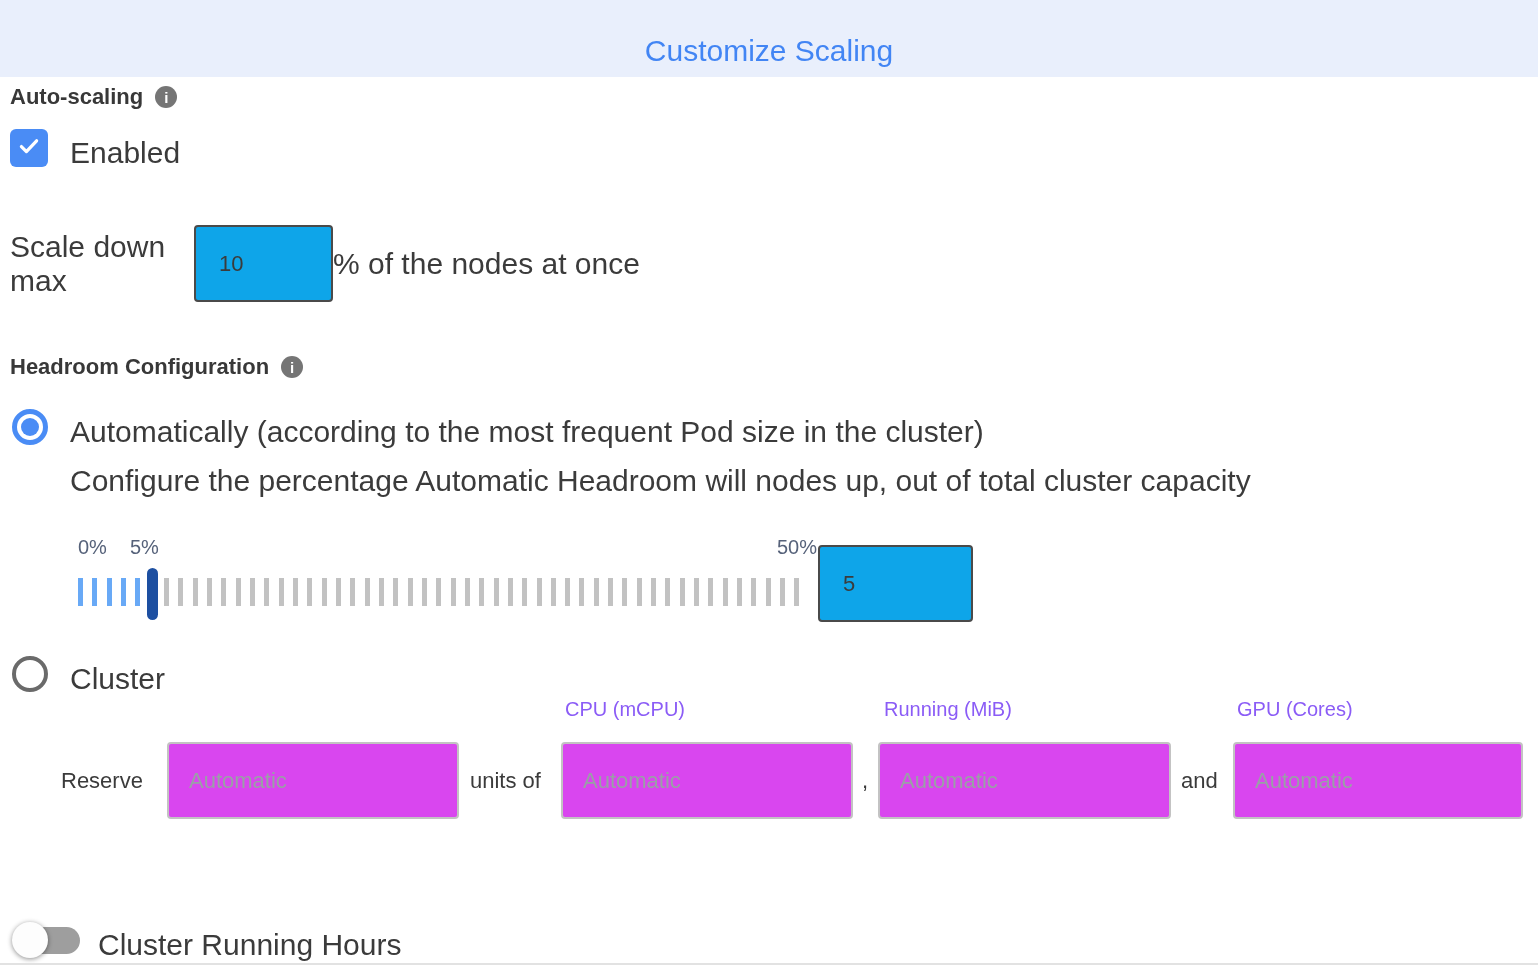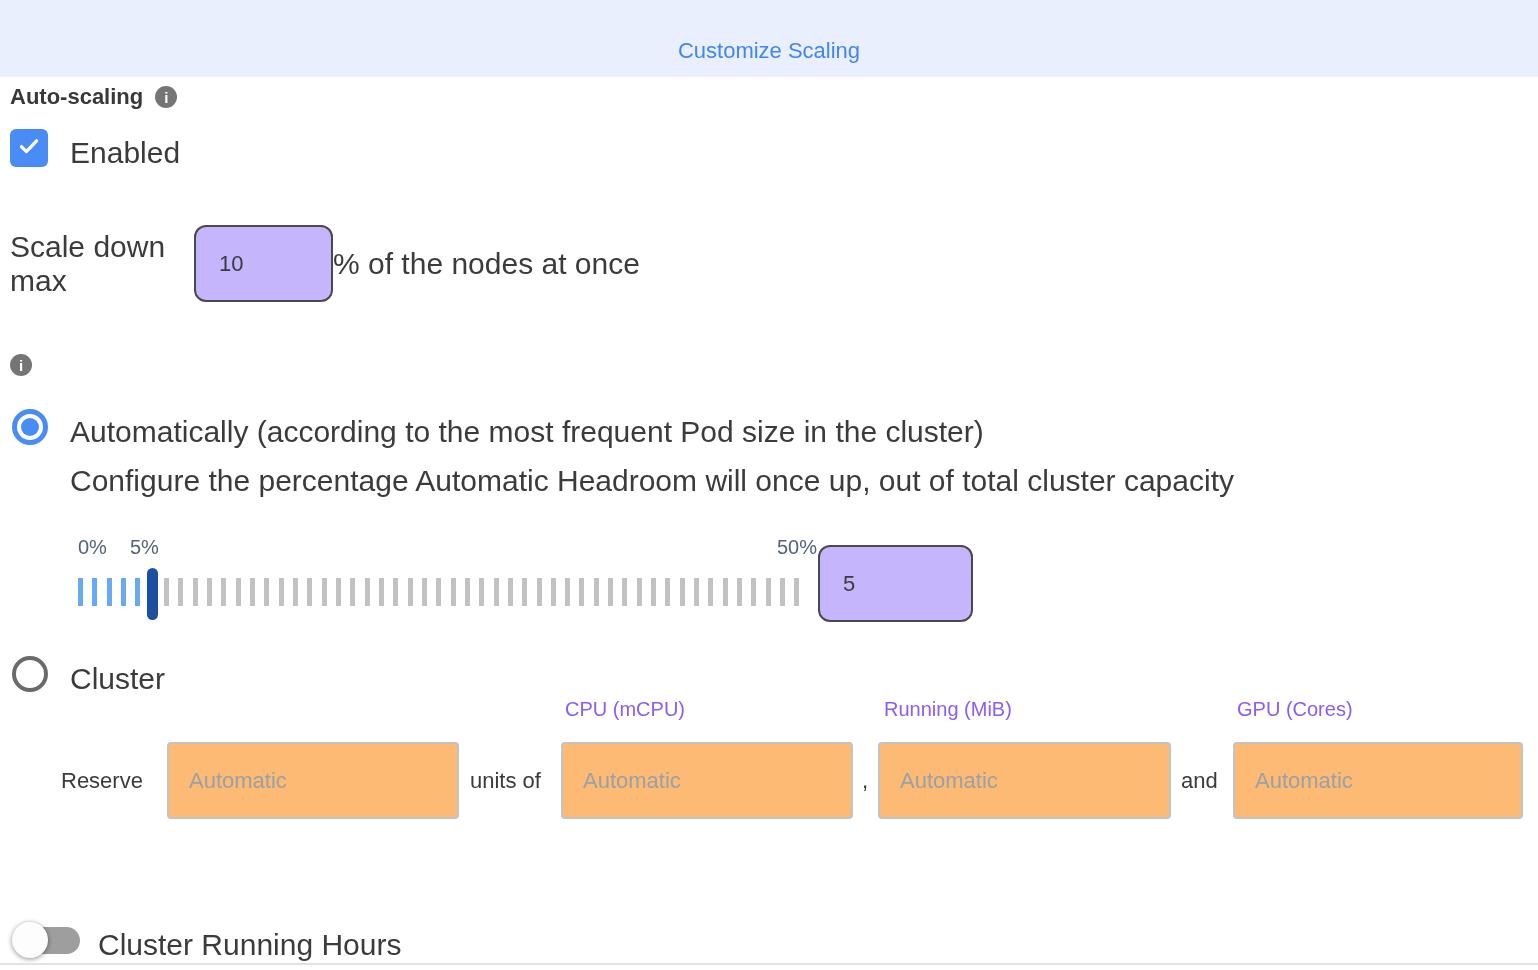--- a/index.html
+++ b/index.html
@@ -3,37 +3,37 @@
 <meta charset="utf-8">
 <style>
   * { margin:0; padding:0; box-sizing:border-box; }
   html,body { width:1538px; height:970px; background:#ffffff;
     font-family:"Liberation Sans", sans-serif; color:#3b3b3b; overflow:hidden; }
   .abs { position:absolute; }
 
   
   .header { position:absolute; left:0; top:0; width:1538px; height:77px;
     background:#e9effc; display:flex; align-items:center; justify-content:center; }
-  .header h1 { font-size:22px; font-weight:400; color:#4285f4;margin-top:24px; }
+  .header h1 { font-size:30px; font-weight:400; color:#4285f4;margin-top:24px; }
 
   
   .section-heading { font-size:22px; font-weight:700; color:#383838;
     display:flex; align-items:center; gap:12px; }
   .info-icon { width:22px; height:22px; border-radius:50%; background:#757575;
     color:#ffffff; font-size:15px; font-weight:700; display:inline-flex;
     align-items:center; justify-content:center; font-style:normal; }
 
   .label-22 { font-size:30px; color:#3b3b3b; }
 
   
   .checkbox { width:38px; height:38px; border-radius:6px; background:#4a8cf5;
     display:flex; align-items:center; justify-content:center; cursor:pointer; }
 
   
-  .num-input { border:2px solid #4a4a4a; border-radius:12px; background:#c4b5fd;
+  .num-input { border:2px solid #4a4a4a; border-radius:4px; background:#0ea5e9;
     font-size:22px; color:#3b3b3b; padding-left:23px;
     font-family:"Liberation Sans", sans-serif; outline:none; }
 
   
   .radio { width:36px; height:36px; border-radius:50%; background:#ffffff;
     display:flex; align-items:center; justify-content:center; cursor:pointer; }
   .radio.selected { border:5px solid #4a8cf5; }
   .radio.selected .dot { width:18px; height:18px; border-radius:50%; background:#4a8cf5; }
   .radio.unselected { border:4px solid #6a6a6a; }
 
@@ -41,21 +41,21 @@
   .slider-wrap { position:absolute; left:78px; top:536px; width:740px; height:100px; }
   .slider-label { position:absolute; top:0; font-size:20px; color:#56627a; }
   .ticks { position:absolute; left:0; top:42px; width:722px; height:28px;
     display:flex; justify-content:space-between; align-items:center; }
   .tick { width:5px; height:28px; background:#c2c2c2; }
   .tick.filled { background:#68a9f6; }
   .slider-handle { position:absolute; top:32px; width:11px; height:52px;
     border-radius:6px; background:#1d4fa1; cursor:pointer; }
 
   
-  .auto-input { background:#fdba74; border:2px solid #c3c3c3; border-radius:4px;
+  .auto-input { background:#d946ef; border:2px solid #c3c3c3; border-radius:4px;
     height:77px; font-size:22px; padding-left:20px; color:#3b3b3b;
     font-family:"Liberation Sans", sans-serif; outline:none; }
   .auto-input::placeholder { color:#9aa0a6; opacity:1; }
   .col-header { position:absolute; top:698px; font-size:20px; color:#8b5cf6; }
   .row-text { position:absolute; top:742px; line-height:77px; font-size:22px; color:#3b3b3b; }
 
   
   .toggle { position:absolute; left:12px; top:922px; width:72px; height:36px; cursor:pointer; }
   .toggle .track { position:absolute; left:2px; top:5px; width:66px; height:27px;
     border-radius:14px; background:#9e9e9e; }
@@ -86,29 +86,30 @@
 </div>
 <div class="abs label-22" style="left:70px; top:136px;">Enabled</div>
 
 <div class="abs" style="left:10px; top:225px; height:77px; display:flex; align-items:center;">
   <span class="label-22" style="margin-right:9px; width:175px;">Scale down max</span>
   <input class="num-input" style="width: 139px; height: 77px;" value="10">
   <span class="label-22">% of the nodes at once</span>
 </div>
 
 <div class="abs section-heading" style="left:10px; top:354px;">
+  <span>Headroom Configuration</span>
   <span class="info-icon">i</span>
 </div>
 
 <div class="abs radio selected" style="left:12px; top:409px;">
   <span class="dot"></span>
 </div>
 <div class="abs label-22" style="left:70px; top:415px;">Automatically (according to the most frequent Pod size in the cluster)</div>
 
-<div class="abs label-22" style="left:70px; top:464px;">Configure the percentage Automatic Headroom will once up, out of total cluster capacity</div>
+<div class="abs label-22" style="left:70px; top:464px;">Configure the percentage Automatic Headroom will nodes up, out of total cluster capacity</div>
 
 <div class="slider-wrap">
   <span class="slider-label" style="left:0px;">0%</span>
   <span class="slider-label" style="left:52px;">5%</span>
   <span class="slider-label" style="left:667px;margin-left:32px;">50%</span>
   <div class="ticks" id="slider-ticks">
       <span class="tick filled"></span>
       <span class="tick filled"></span>
       <span class="tick filled"></span>
       <span class="tick filled"></span>

